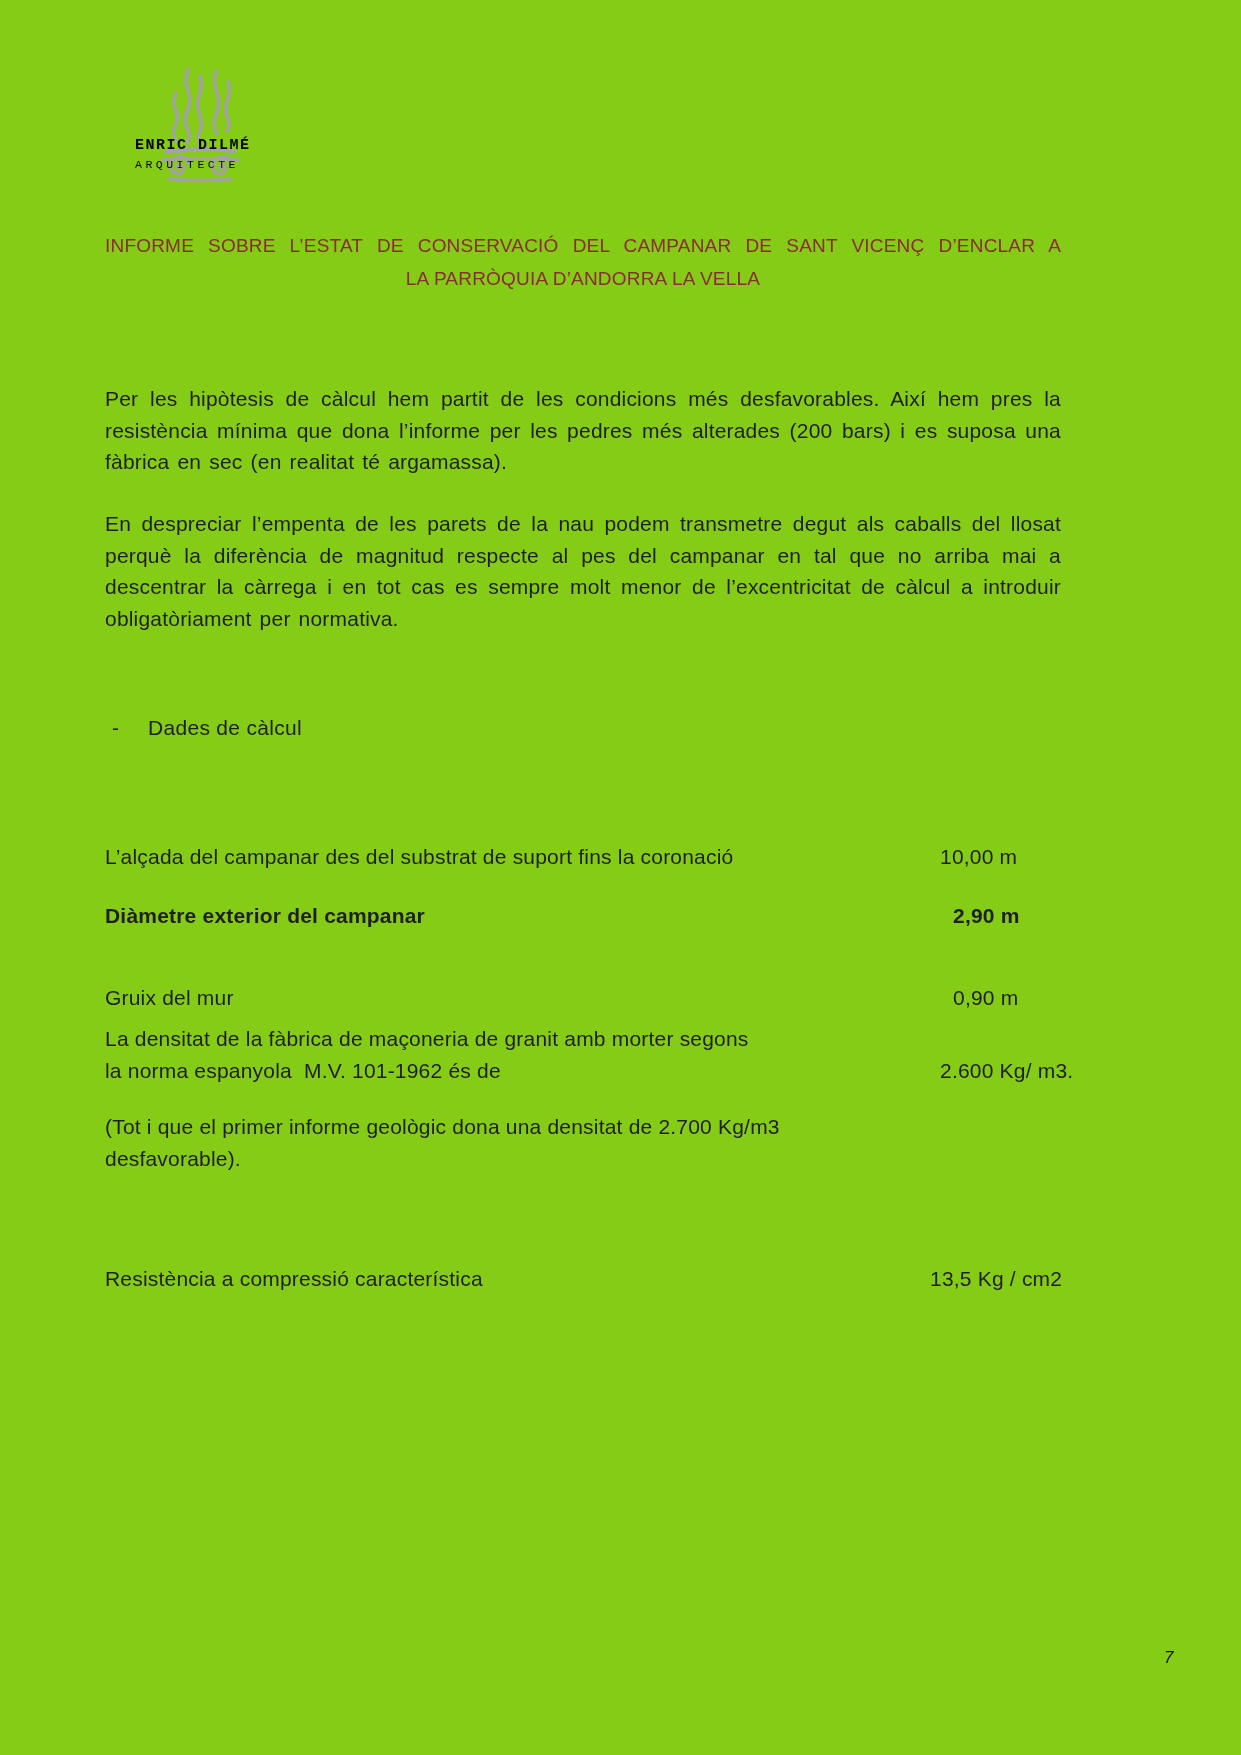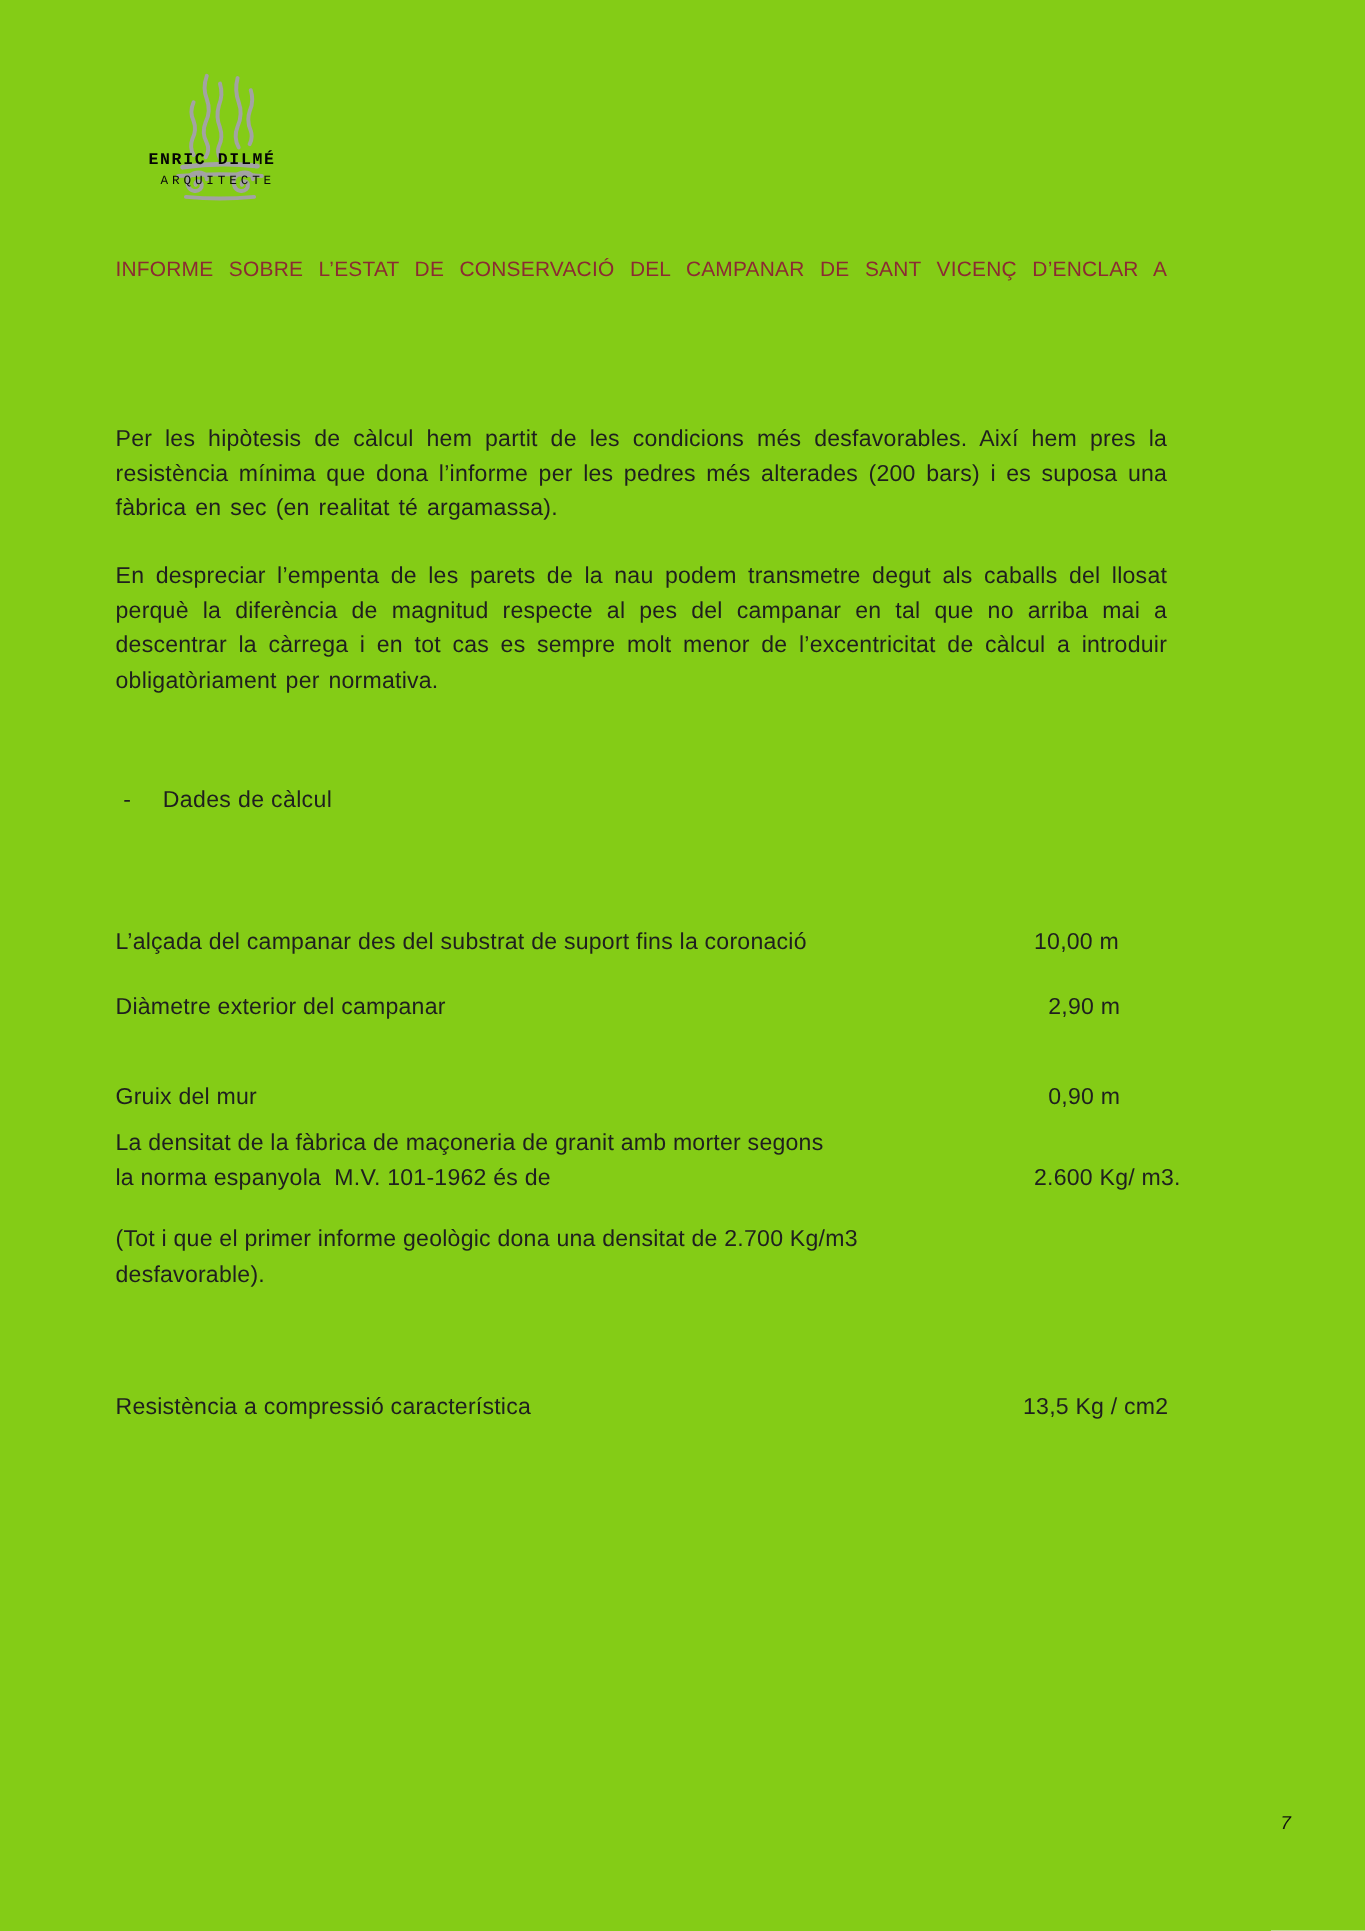--- a/index.html
+++ b/index.html
@@ -15,21 +15,21 @@
   
   .logo{position:absolute;left:135px;top:63px;width:130px;height:122px;}
   .logo svg{position:absolute;left:22px;top:0;width:86px;height:120px;}
   .logo-name{
     position:absolute;left:0;top:74px;width:130px;
     font-family:"Liberation Mono", monospace;
     font-size:15px;font-weight:600;letter-spacing:1.5px;
     color:#050505;white-space:nowrap;
   }
   .logo-sub{
-    position:absolute;left:11px;top:95px;width:130px;
+    position:absolute;left:0;top:95px;width:130px;
     font-family:"Liberation Mono", monospace;
     font-size:11.5px;font-weight:500;letter-spacing:3.5px;
     color:#0a0a0a;white-space:nowrap;
   }
   
   .title{
     position:absolute;left:105px;top:229px;width:956px;
     color:#8b2b33;
     font-size:19px;line-height:33px;letter-spacing:0.2px;
   }
@@ -43,21 +43,21 @@
   }
   .p1{top:383px;}
   .p2{top:508px;}
   
   .heading{position:absolute;left:112px;top:716px;font-size:21px;letter-spacing:0.3px;}
   .heading .bullet{display:inline-block;width:36px;}
   
   .row,.note{position:absolute;left:105px;width:1010px;font-size:21px;line-height:31.5px;letter-spacing:0.2px;}
   .row .lab{display:block;}
   .row .val{position:absolute;top:0;white-space:nowrap;}
-  .r1{top:841px;} .r2{top:900px;} .r3{top:958px;margin-top:24px;}
+  .r1{top:841px;} .r2{top:900px;font-weight:bold;} .r3{top:958px;margin-top:24px;}
   .r4{top:1023px;} .r4 .val{top:31.5px;}
   .note{top:1111px;}
   .note div{white-space:pre-wrap;}
   .r4 .lab{white-space:pre-wrap;}
   .r6{top:1263px;}
   .val1{left:835px;} .val2{left:848px;} .val3{left:848px;}
   .val4{left:835px;} .val6{left:825px;}
   
   .pagenum{
     position:absolute;left:1164px;top:1648px;
@@ -87,20 +87,21 @@
       <path d="M73,100 C73,95 68,93 63,94 C57,95 54,101 56,106 C58,111 64,112 67,109 C69,107 69,103 66,102 C64,101 62,103 63,105"></path>
 
       <path d="M12,116 q31,3 62,0"></path>
     </svg>
     <div class="logo-name">ENRIC DILMÉ</div>
     <div class="logo-sub">ARQUITECTE</div>
   </div>
 
   <div class="title">
     <div class="title-l1">INFORME SOBRE L’ESTAT DE CONSERVACIÓ DEL CAMPANAR DE SANT VICENÇ D’ENCLAR A</div>
+    <div class="title-l2">LA PARRÒQUIA D’ANDORRA LA VELLA</div>
   </div>
 
   <p class="para p1">Per les hipòtesis de càlcul hem partit de les condicions més desfavorables. Així hem pres la resistència mínima que dona l’informe per les pedres més alterades (200 bars) i es suposa una fàbrica en sec (en realitat té argamassa).</p>
   <p class="para p2">En despreciar l’empenta de les parets de la nau podem transmetre degut als caballs del llosat perquè la diferència de magnitud respecte al pes del campanar en tal que no arriba mai a descentrar la càrrega i en tot cas es sempre molt menor de l’excentricitat de càlcul a introduir obligatòriament per normativa.</p>
 
   <div class="heading">
     <span class="bullet">-</span><span class="htext">Dades de càlcul</span>
   </div>
 
   <div class="row r1">

